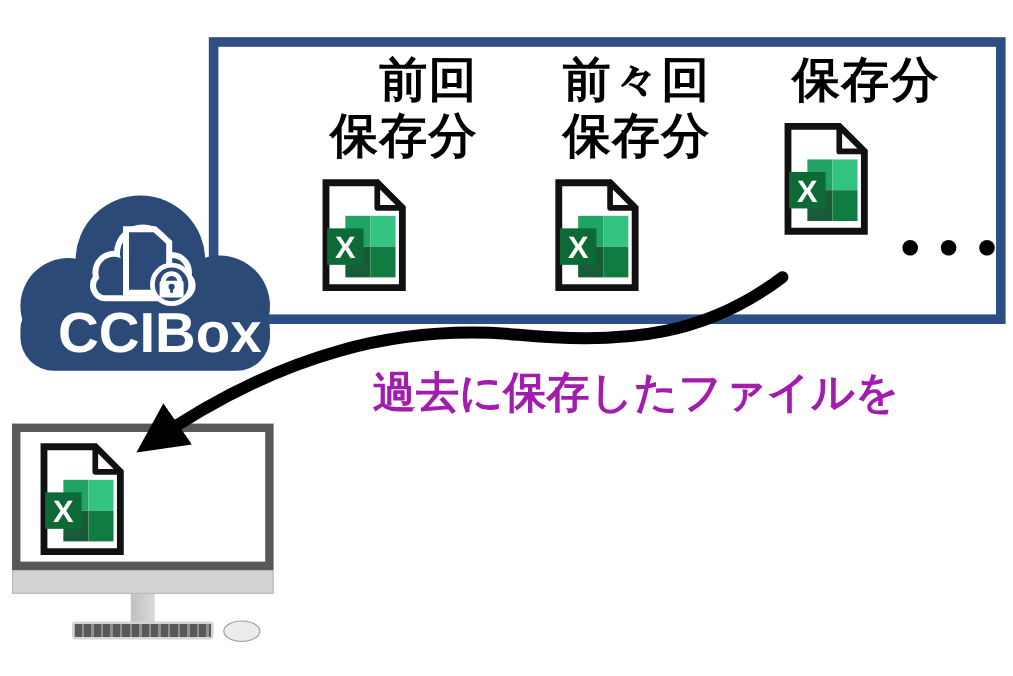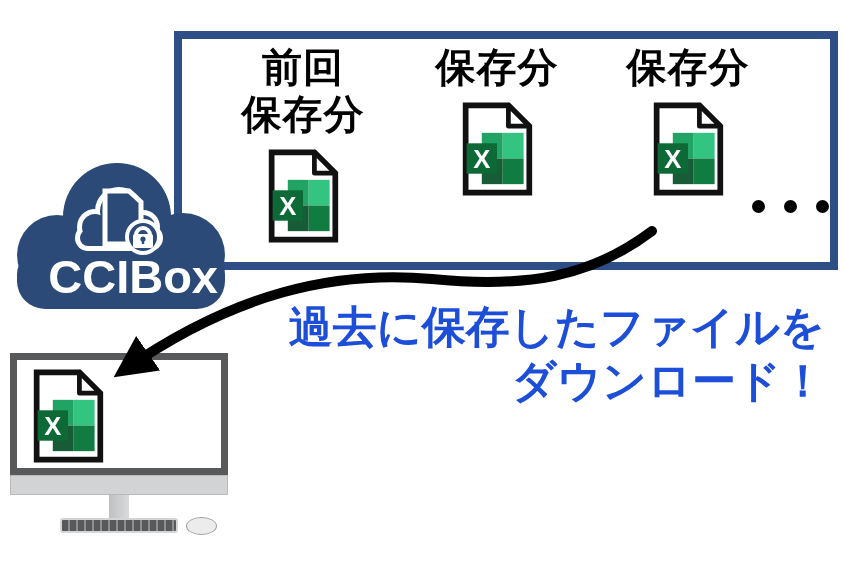--- a/index.html
+++ b/index.html
@@ -6,37 +6,37 @@
   #canvas{
     position:relative;width:844px;height:563px;background:#fff;overflow:hidden;
     font-family:"Liberation Sans","DejaVu Sans",sans-serif;color:#000;
   }
   
   .storage-box{
     position:absolute;left:174px;top:31px;width:664px;height:239px;
     border:8px solid var(--box_border);background:#fff;box-sizing:border-box;z-index:1;
   }
   .file-col{position:absolute;top:44px;width:190px;text-align:center;z-index:2;}
-  .file-col .label{font-size:40px;line-height:47px;font-weight:bold;color:#000;letter-spacing:1px;}
+  .file-col .label{font-size:40px;line-height:47px;font-weight:bold;color:#000;letter-spacing:1px;text-align:right;}
   .file-col .label span{display:block;}
   .file-col svg.excel{display:block;margin:10px auto 0 auto;}
   .col-1{left:208px;} .col-2{left:402px;} .col-3{left:593px;}
   .dots{position:absolute;left:752px;top:200px;z-index:2;display:flex;gap:19px;}
   .dot{width:13px;height:13px;border-radius:50%;background:#000;}
   
   .cloud-wrap{position:absolute;left:5px;top:155px;width:230px;height:160px;z-index:3;}
   .cloud-label{
     position:absolute;left:8px;top:250px;width:210px;text-align:right;z-index:4;
     font-size:47px;line-height:54px;font-weight:bold;color:#fff;letter-spacing:0px;
   }
   .cloud-fill{fill:var(--brand_blue);}
   
   .caption{
-    position:absolute;left:235px;top:300px;width:590px;text-align:right;z-index:2;
-    font-size:44px;line-height:54px;font-weight:bold;color:#1d4ed8;
+    position:absolute;left:235px;top:300px;width:590px;text-align:center;z-index:2;
+    font-size:36px;line-height:54px;font-weight:bold;color:#a21caf;
   }
   .caption span{display:block;}
   
   .monitor-screen{
     position:absolute;left:10px;top:353px;width:218px;height:122px;z-index:2;
     border:7px solid var(--monitor_frame);background:#fff;box-sizing:border-box;
   }
   .monitor-chin{
     position:absolute;left:10px;top:475px;width:218px;height:20px;z-index:2;
     background:var(--monitor_chin);border:1px solid #b9babc;box-sizing:border-box;
@@ -93,20 +93,21 @@
       <span>前回</span>
       <span>保存分</span>
     </div>
     <svg class="excel" width="76" height="96">
         <use href="#excel-file"></use>
       </svg>
   </div>
 
   <div class="file-col col-2">
     <div class="label">
+      <span>前々回</span>
       <span>保存分</span>
     </div>
     <svg class="excel" width="76" height="96">
         <use href="#excel-file"></use>
       </svg>
   </div>
 
   <div class="file-col col-3">
     <div class="label">
       <span>保存分</span>
@@ -149,21 +150,20 @@
         <rect x="128" y="79" width="20" height="14" rx="2" fill="#fff"></rect>
         <circle cx="138" cy="84" r="2.6" class="cloud-fill"></circle>
         <rect x="136.8" y="84" width="2.4" height="5" class="cloud-fill"></rect>
       </g>
     </svg>
   </div>
   <div class="cloud-label">CCIBox</div>
 
   <div class="caption">
     <span>過去に保存したファイルを</span>
-    <span>ダウンロード！</span>
   </div>
 
   <div class="monitor-screen"></div>
   <svg class="screen-excel" width="76" height="96">
       <use href="#excel-file"></use>
     </svg>
   <div class="monitor-chin"></div>
   <div class="monitor-stand"></div>
   <div class="keyboard"></div>
   <div class="mouse"></div>

